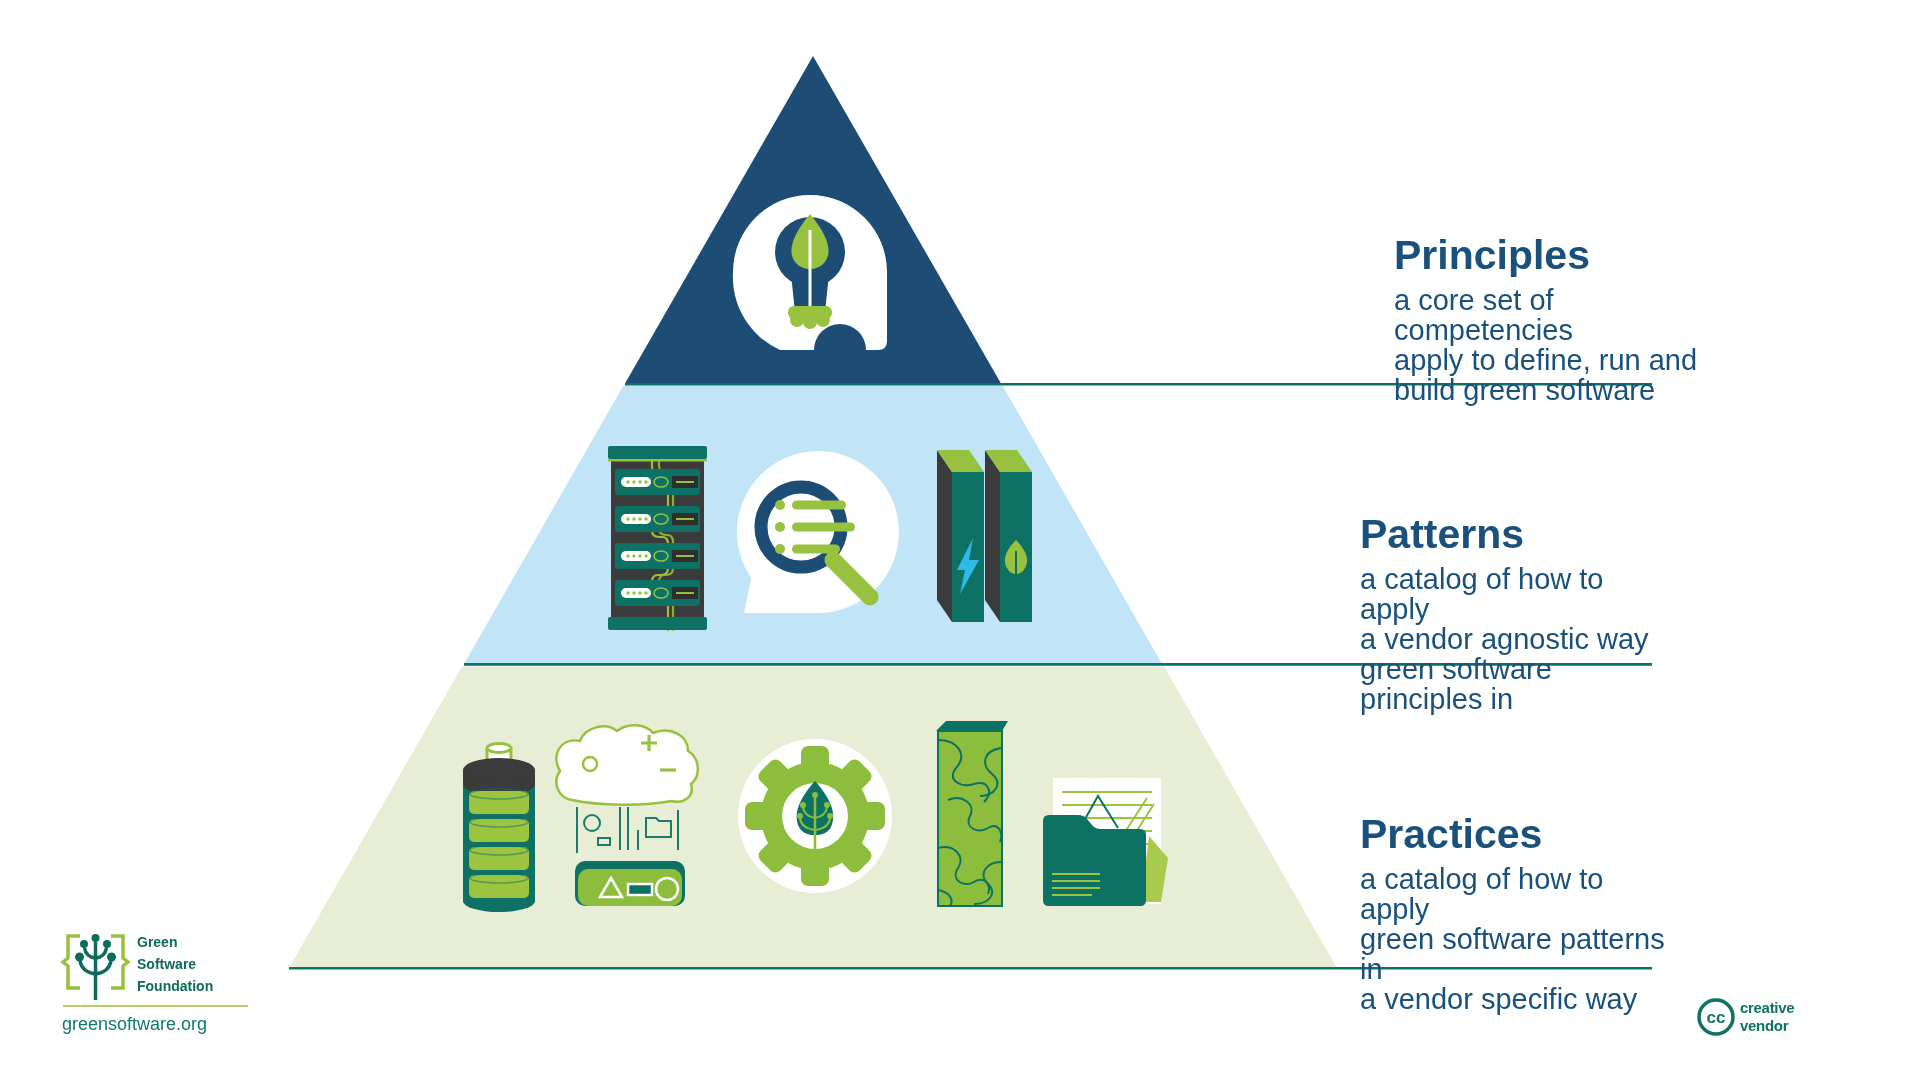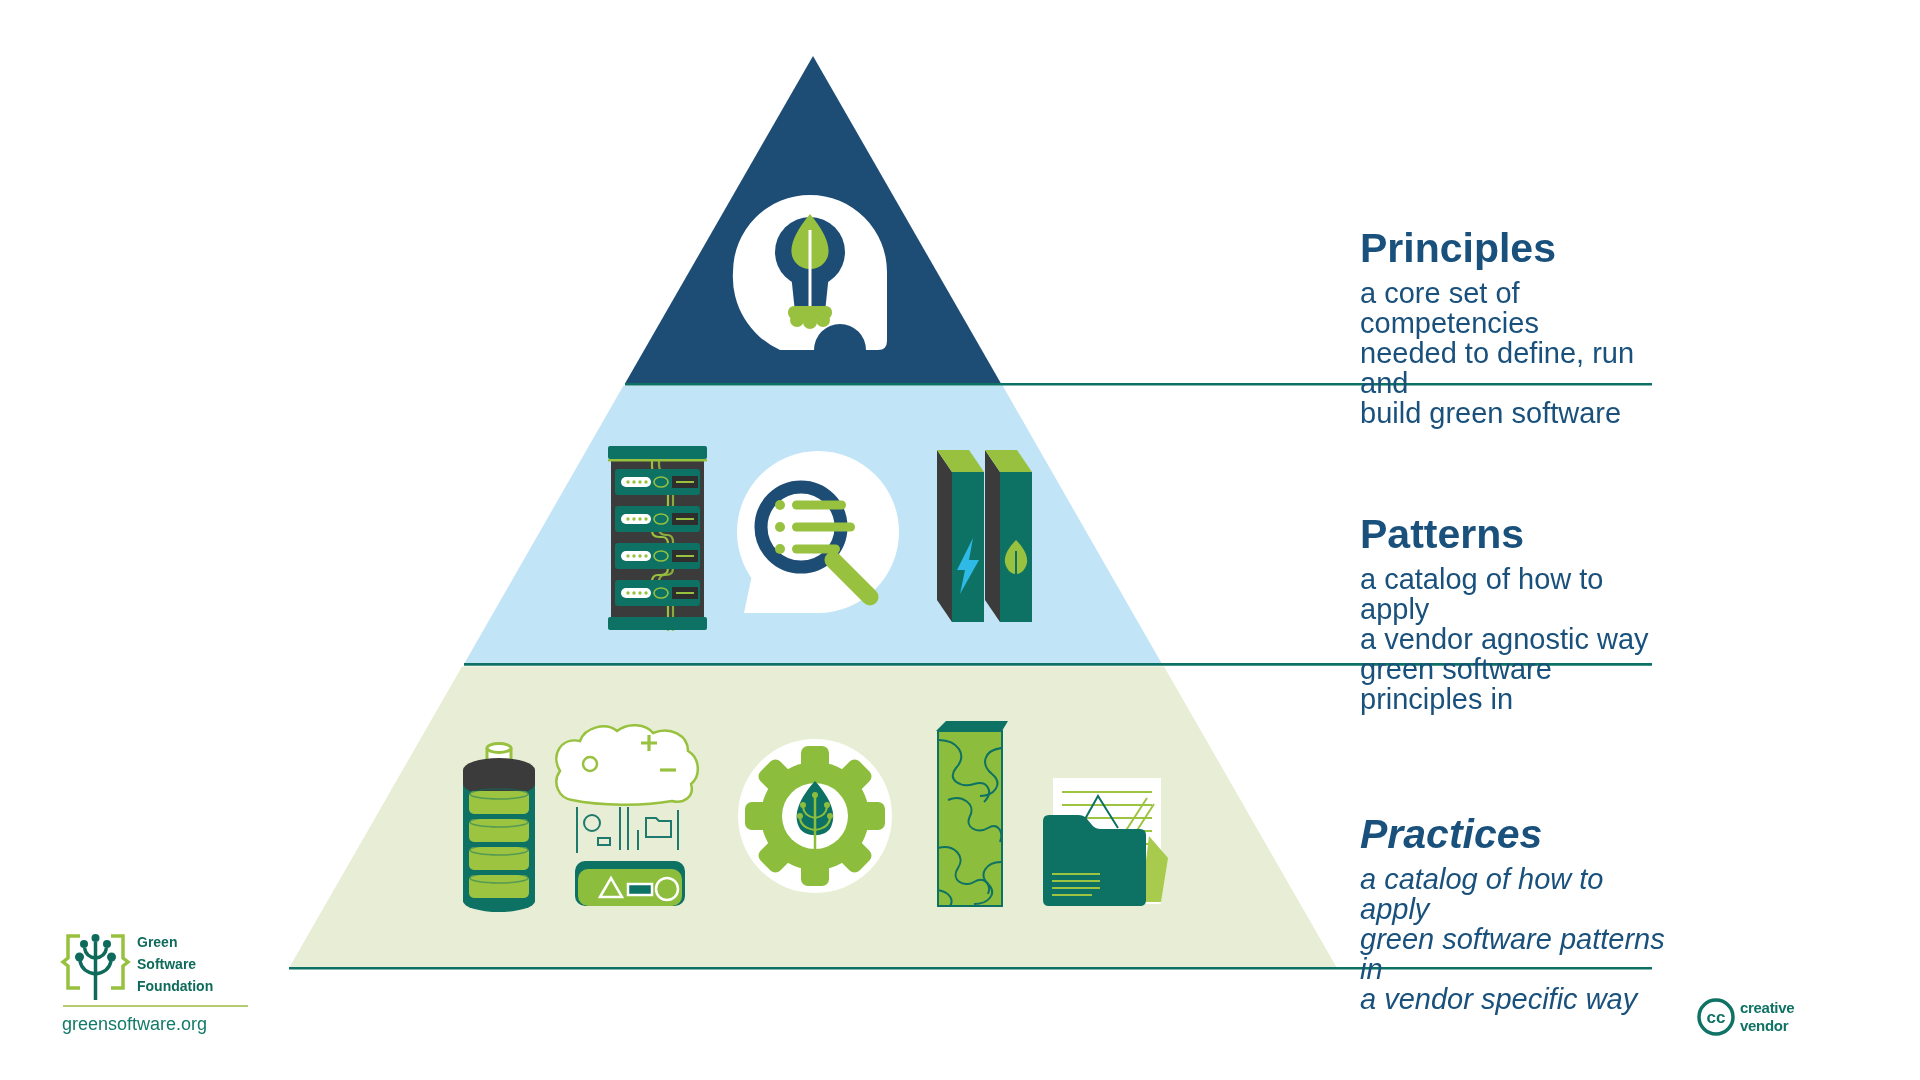--- a/index.html
+++ b/index.html
@@ -3,23 +3,23 @@
 <meta charset="utf-8">
 <style>
   html,body{margin:0;padding:0;background:#ffffff;}
   .stage{position:relative;width:1920px;height:1080px;background:#ffffff;overflow:hidden;
          font-family:"Liberation Sans",sans-serif;}
   .art{position:absolute;left:0;top:0;width:1920px;height:1080px;}
   .lvl{position:absolute;left:1360px;width:320px;color:#19517c;}
   .lvl h2{margin:0;font-size:41px;font-weight:700;line-height:1.12;color:#19517c;}
   .lvl p{margin:6px 0 0 0;font-size:29px;line-height:30px;font-weight:400;}
   .dline{display:block;}
-  #lvl-principles{top:226px;}
+  #lvl-principles{top:233px;margin-left:34px;}
   #lvl-patterns{top:512px;}
-  #lvl-practices{top:812px;font-style:italic;}
+  #lvl-practices{top:812px;}
   .gsf-name{position:absolute;left:137px;top:931px;color:#0e6a5b;font-weight:700;
             font-size:14px;line-height:22px;}
   .gsf-name span{display:block;}
   .gsf-url{position:absolute;left:62px;top:1014px;color:#127a68;font-size:18px;font-weight:400;}
   .cc-text{position:absolute;left:1740px;top:999px;color:#0e7264;font-weight:700;
            font-size:15px;line-height:17.5px;letter-spacing:-0.3px;}
   .cc-text span{display:block;}
 </style>
 </head>
 <body>
@@ -277,21 +277,21 @@
   <g>
     <circle cx="1716" cy="1017" r="17" fill="none" stroke="#0e7264" stroke-width="3.5"></circle>
     <text x="1716" y="1023" text-anchor="middle" font-family="Liberation Sans, sans-serif" font-size="17" font-weight="700" fill="#0e7264">cc</text>
   </g>
 </svg>
 
   <section class="lvl" id="lvl-principles">
     <h2>Principles</h2>
     <p>
       <span class="dline">a core set of competencies</span>
-      <span class="dline">needed to define, run and</span>
+      <span class="dline">apply to define, run and</span>
       <span class="dline">build green software</span>
     </p>
   </section>
 
   <section class="lvl" id="lvl-patterns">
     <h2>Patterns</h2>
     <p>
       <span class="dline">a catalog of how to apply</span>
       <span class="dline">a vendor agnostic way</span>
       <span class="dline">green software principles in</span>

